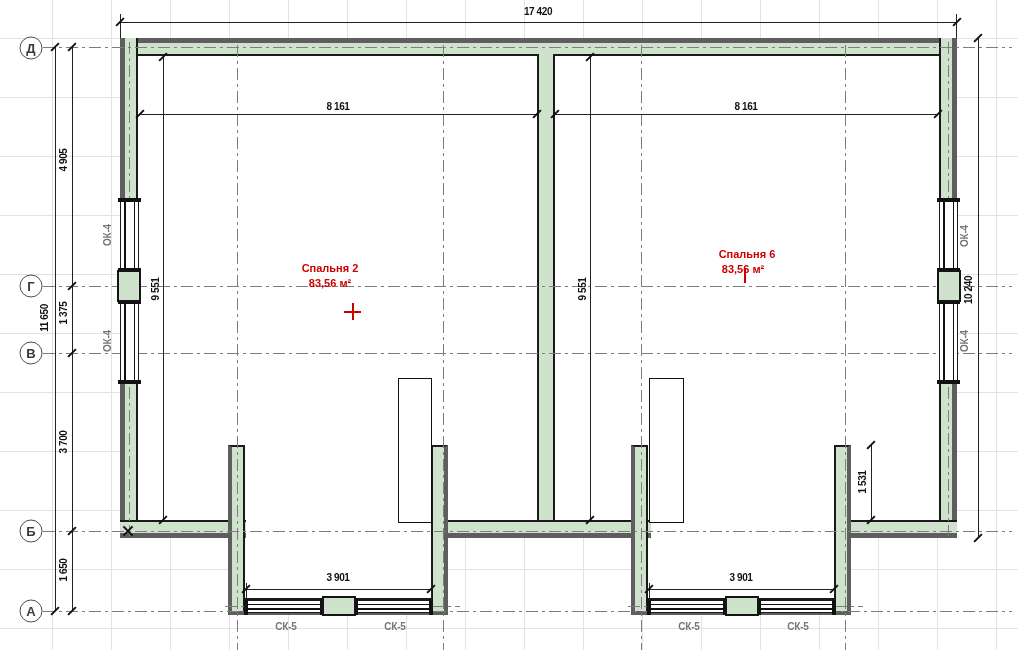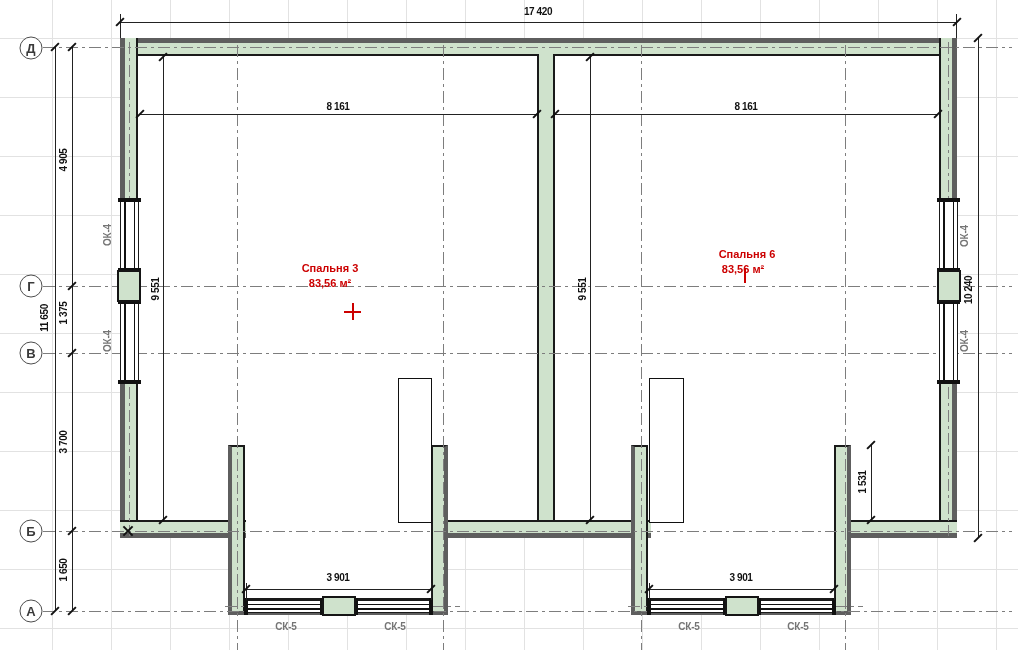--- a/index.html
+++ b/index.html
@@ -208,21 +208,21 @@
 
   <div class="tag rot z7" style="left:107px;top:235px;">ОК-4</div>
   <div class="tag rot z7" style="left:107px;top:341px;">ОК-4</div>
   <div class="tag rot z7" style="left:964px;top:236px;">ОК-4</div>
   <div class="tag rot z7" style="left:964px;top:341px;">ОК-4</div>
   <div class="tag z7" style="left:286px;top:626px;">СК-5</div>
   <div class="tag z7" style="left:395px;top:626px;">СК-5</div>
   <div class="tag z7" style="left:689px;top:626px;">СК-5</div>
   <div class="tag z7" style="left:798px;top:626px;">СК-5</div>
 
-  <div class="roomtxt" style="left:330px;top:268px;">Спальня 3</div>
+  <div class="roomtxt" style="left:330px;top:268px;">Спальня 2</div>
   <div class="roomtxt" style="left:330px;top:283px;">83,56 м²</div>
   <div class="roomtxt" style="left:747px;top:254px;">Спальня 6</div>
   <div class="roomtxt" style="left:743px;top:269px;">83,56 м²</div>
   <div class="redline" style="left:344px;top:311px;width:17px;height:1.5px;"></div>
   <div class="redline" style="left:352px;top:303px;width:1.5px;height:17px;"></div>
   <div class="redline" style="left:744px;top:268px;width:1.5px;height:15px;"></div>
 
   <div class="bubble" style="left:31px;top:48px;">
       <span>Д</span>
     </div>

